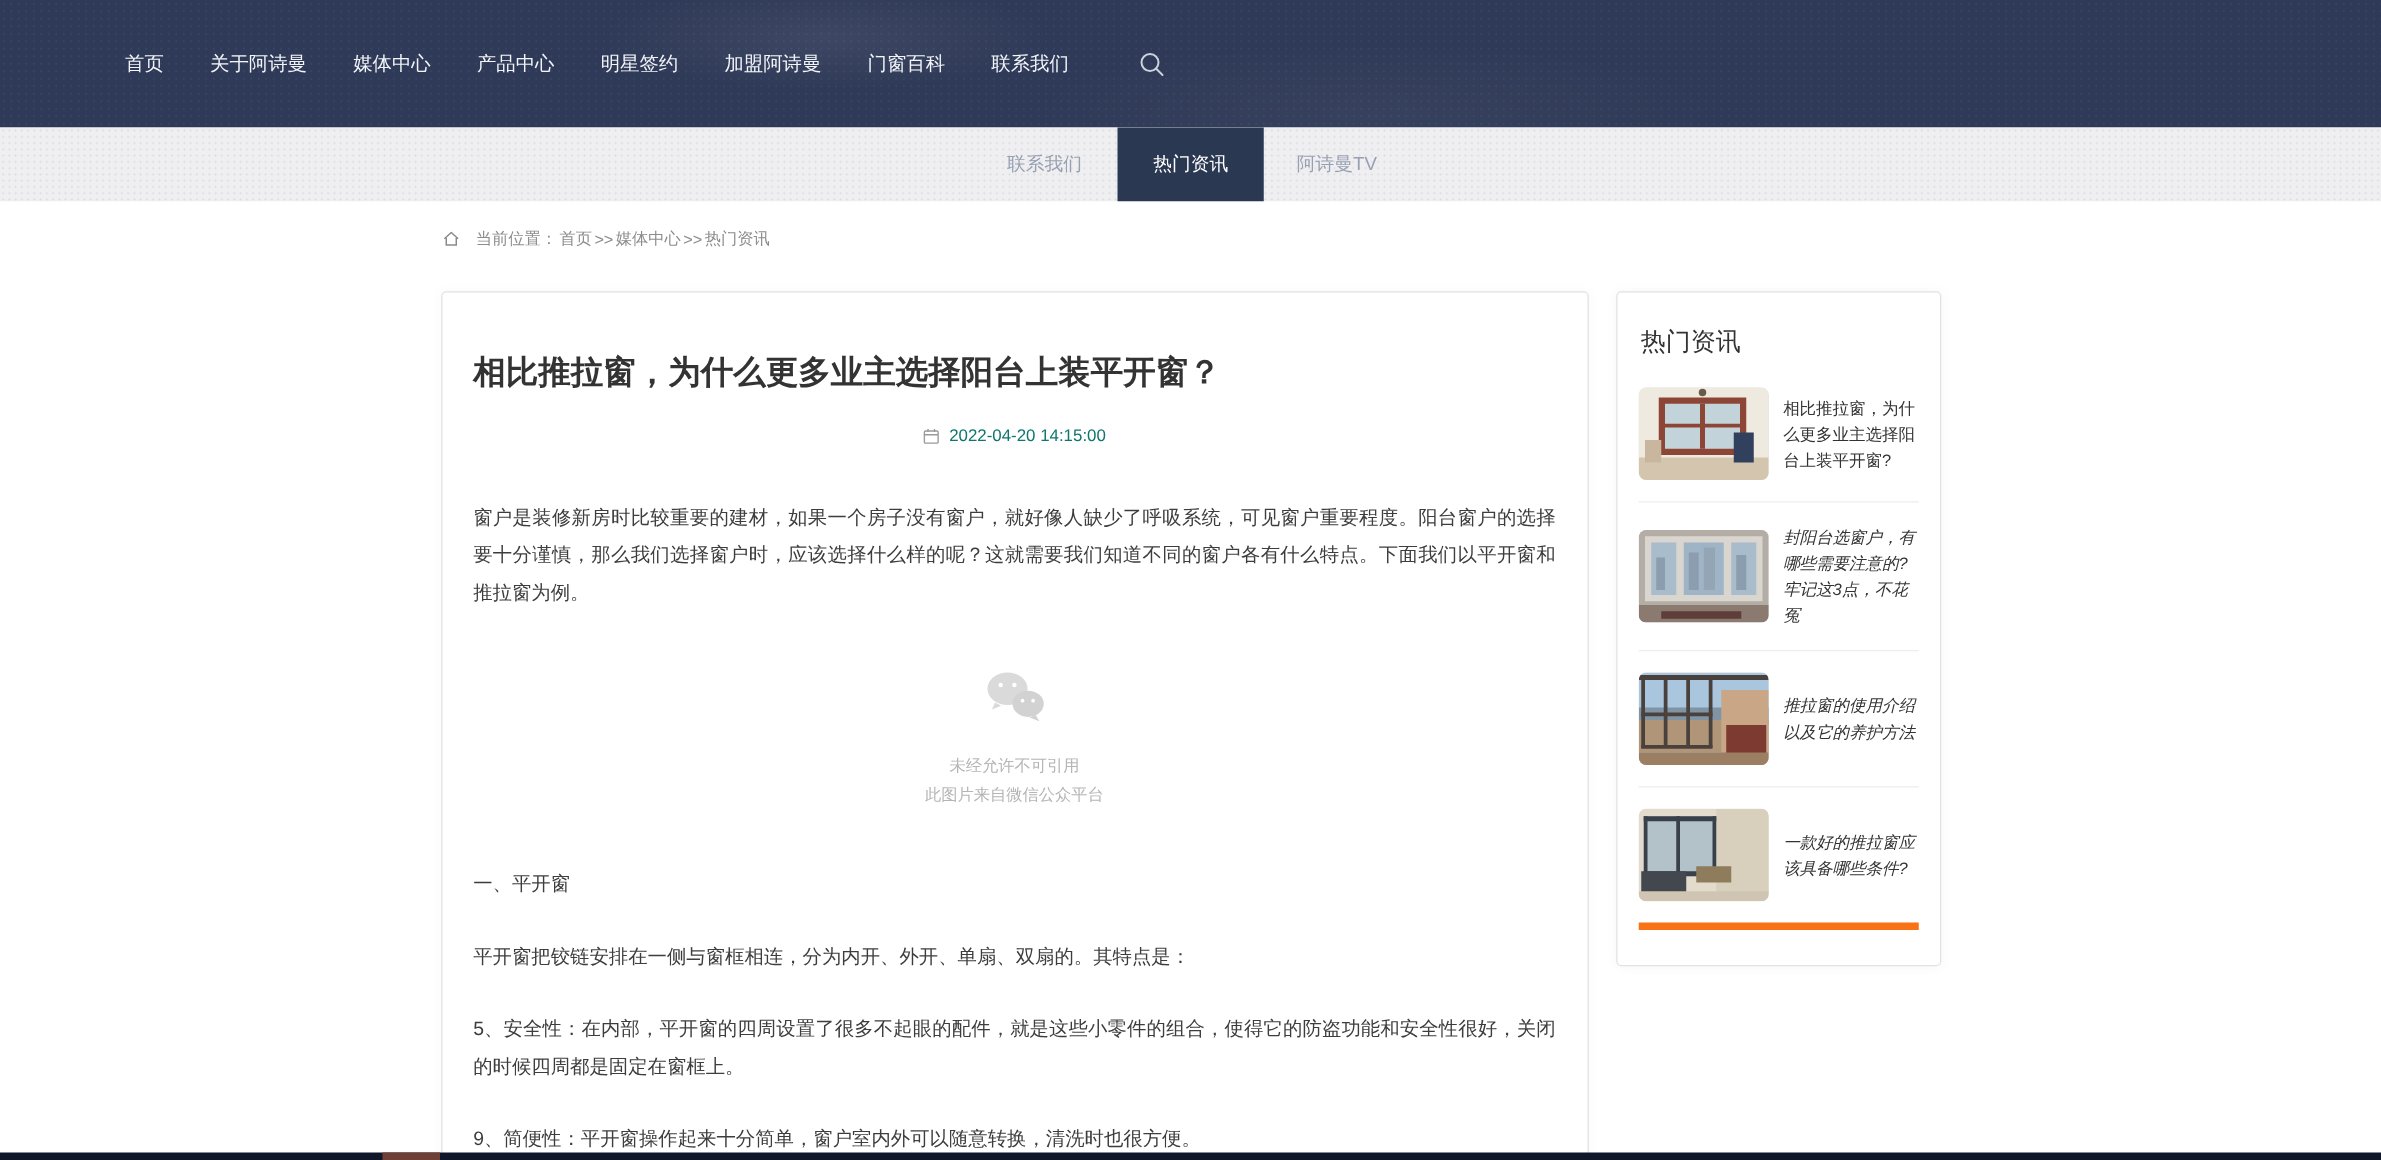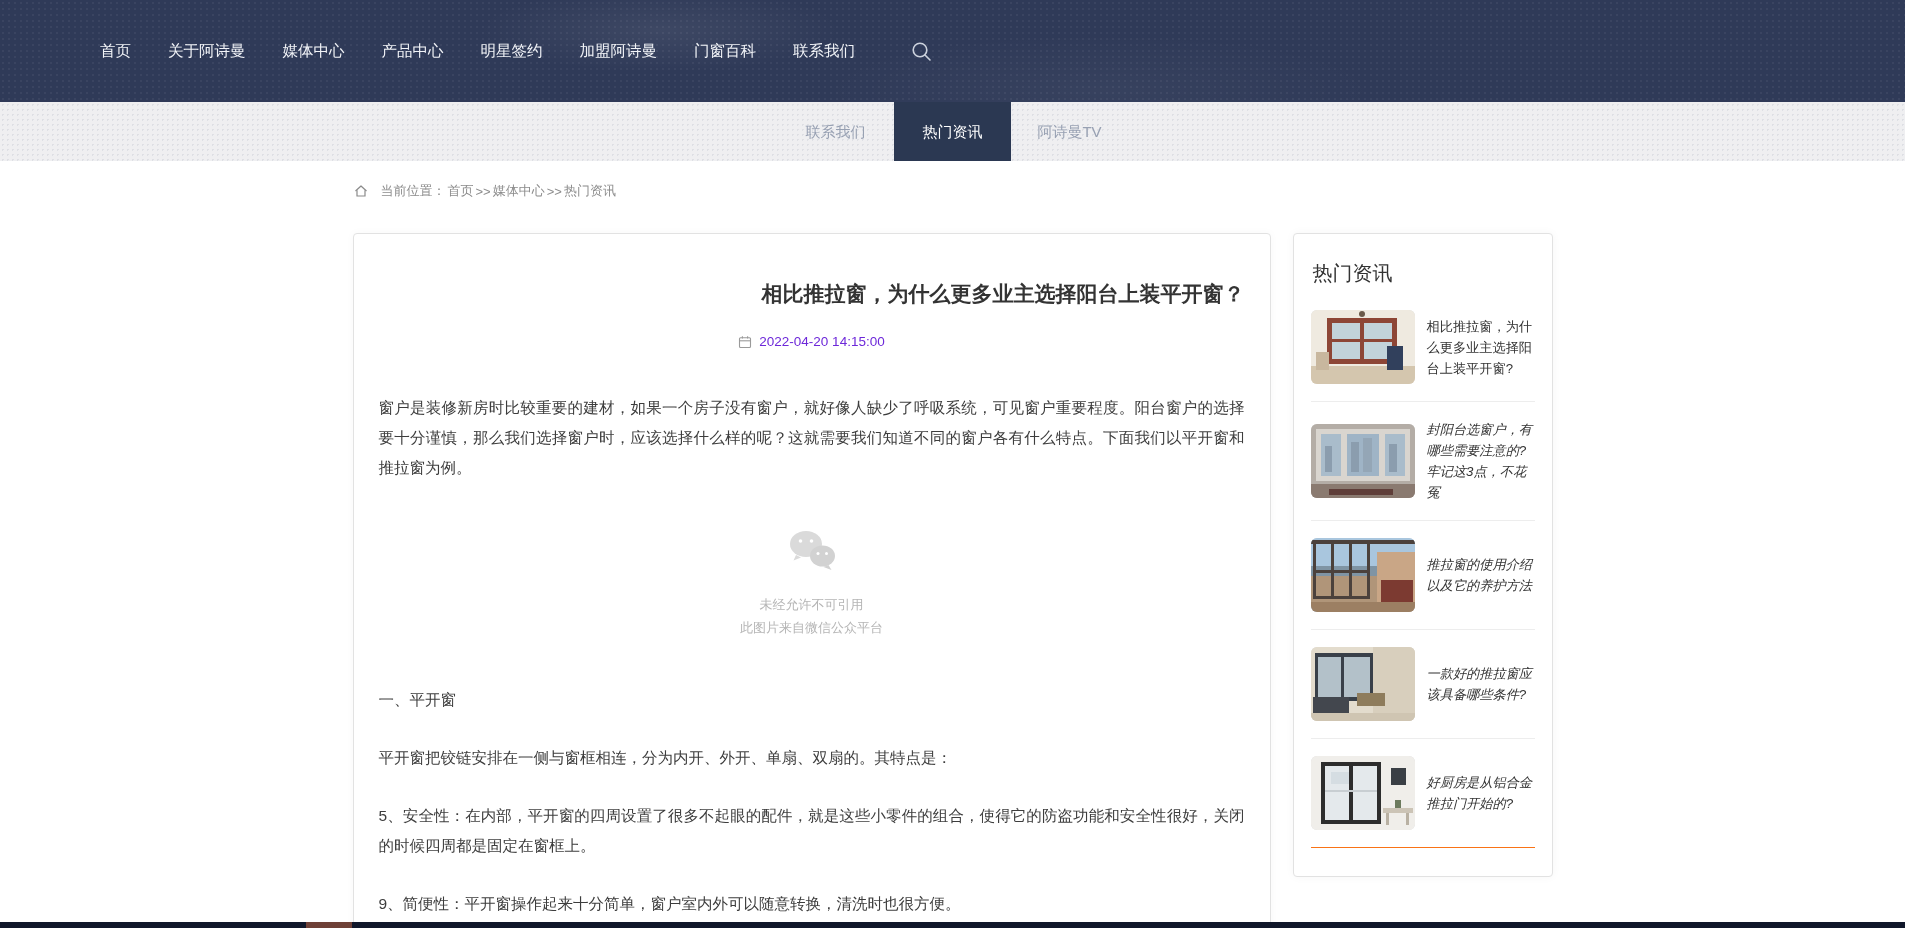--- a/index.html
+++ b/index.html
@@ -69,42 +69,42 @@
   }
   .crumb-row .seg{cursor:pointer;}
   
   .content{width:1200px;margin:30px auto 0;display:flex;gap:22px;align-items:flex-start;}
   .article-card{
     width:918px;box-sizing:border-box;height:1150px;
     border:1px solid #e2e2e2;border-radius:4px;background:#fff;
     padding:46px 25px 0;box-shadow:0 0 10px rgba(0,0,0,.03);
   }
   .article-title{
-    text-align:right;font-size:21px;font-weight:bold;color:#333;margin:0;
+    text-align:left;font-size:26px;font-weight:bold;color:#333;margin:0;
   }
   .date-row{
     display:flex;align-items:center;justify-content:center;gap:7px;
-    margin-top:26px;color:#6d28d9;font-size:13.5px;
+    margin-top:26px;color:#0f766e;font-size:13.5px;
   }
   .article-body p{
     font-size:15.5px;line-height:30px;color:#3d3d3d;text-align:justify;margin:0;
   }
   .p-intro{margin-top:44px !important;}
   .p-h{margin-top:46px !important;}
   .p-gap{margin-top:28px !important;}
   .wx-placeholder{margin-top:46px;text-align:center;}
   .wx-placeholder .wx-lines{margin-top:16px;color:#b5b5b5;font-size:13px;line-height:23px;}
   
   .side-card{
     width:260px;box-sizing:border-box;background:#fff;
     border:1px solid #e2e2e2;border-radius:4px;
     padding:26px 17px 28px;box-shadow:0 0 10px rgba(0,0,0,.04);
   }
   .side-title{font-size:20px;color:#333;font-weight:normal;margin:0 0 6px 2px;}
-  .side-list{border-bottom:1px solid #f97316;}
+  .side-list{border-bottom:6px solid #f97316;}
   .side-item{
     display:flex;gap:12px;align-items:center;padding:17px 0;cursor:pointer;
   }
   .side-item + .side-item{border-top:1px solid #ededed;font-style:italic;}
   .thumb{
     width:104px;height:74px;border-radius:6px;overflow:hidden;flex:none;
     background:#ddd;
   }
   .thumb svg{display:block;}
   .side-item-title{font-size:13.2px;line-height:21px;color:#333;width:110px;}
@@ -280,38 +280,20 @@
             <rect x="30" y="6" width="3" height="48" fill="#394049"></rect>
             <rect x="59" y="6" width="3" height="48" fill="#394049"></rect>
             <rect x="2" y="50" width="36" height="18" fill="#43474e"></rect>
             <rect x="46" y="46" width="28" height="13" fill="#8e7c5c"></rect>
             <rect y="66" width="104" height="8" fill="#cfc5b2"></rect>
           </svg>
         </div>
         <div class="side-item-title">一款好的推拉窗应该具备哪些条件?</div>
       </div>
 
-      <div class="side-item">
-        <div class="thumb">
-          <svg width="104" height="74" viewBox="0 0 104 74">
-            <rect width="104" height="74" fill="#f0eeea"></rect>
-            <rect x="10" y="6" width="60" height="62" fill="#2d2d2d"></rect>
-            <rect x="14" y="10" width="52" height="54" fill="#e4e9ec"></rect>
-            <rect x="38" y="10" width="4" height="54" fill="#2d2d2d"></rect>
-            <rect x="14" y="34" width="52" height="2" fill="#c8ced2"></rect>
-            <rect x="20" y="16" width="18" height="12" fill="#d5dde2"></rect>
-            <rect x="80" y="12" width="15" height="17" fill="#3a3f45"></rect>
-            <rect x="72" y="52" width="30" height="5" fill="#ccc4b6"></rect>
-            <rect x="75" y="57" width="3" height="12" fill="#b9b1a3"></rect>
-            <rect x="95" y="57" width="3" height="12" fill="#b9b1a3"></rect>
-            <rect x="84" y="44" width="6" height="8" fill="#6c7a5d"></rect>
-          </svg>
-        </div>
-        <div class="side-item-title">好厨房是从铝合金推拉门开始的?</div>
-      </div>
 
     </div>
   </div>
 </div>
 
 <div class="footer-strip">
   <div class="red-seg"></div>
 </div>
 
 </body></html>

